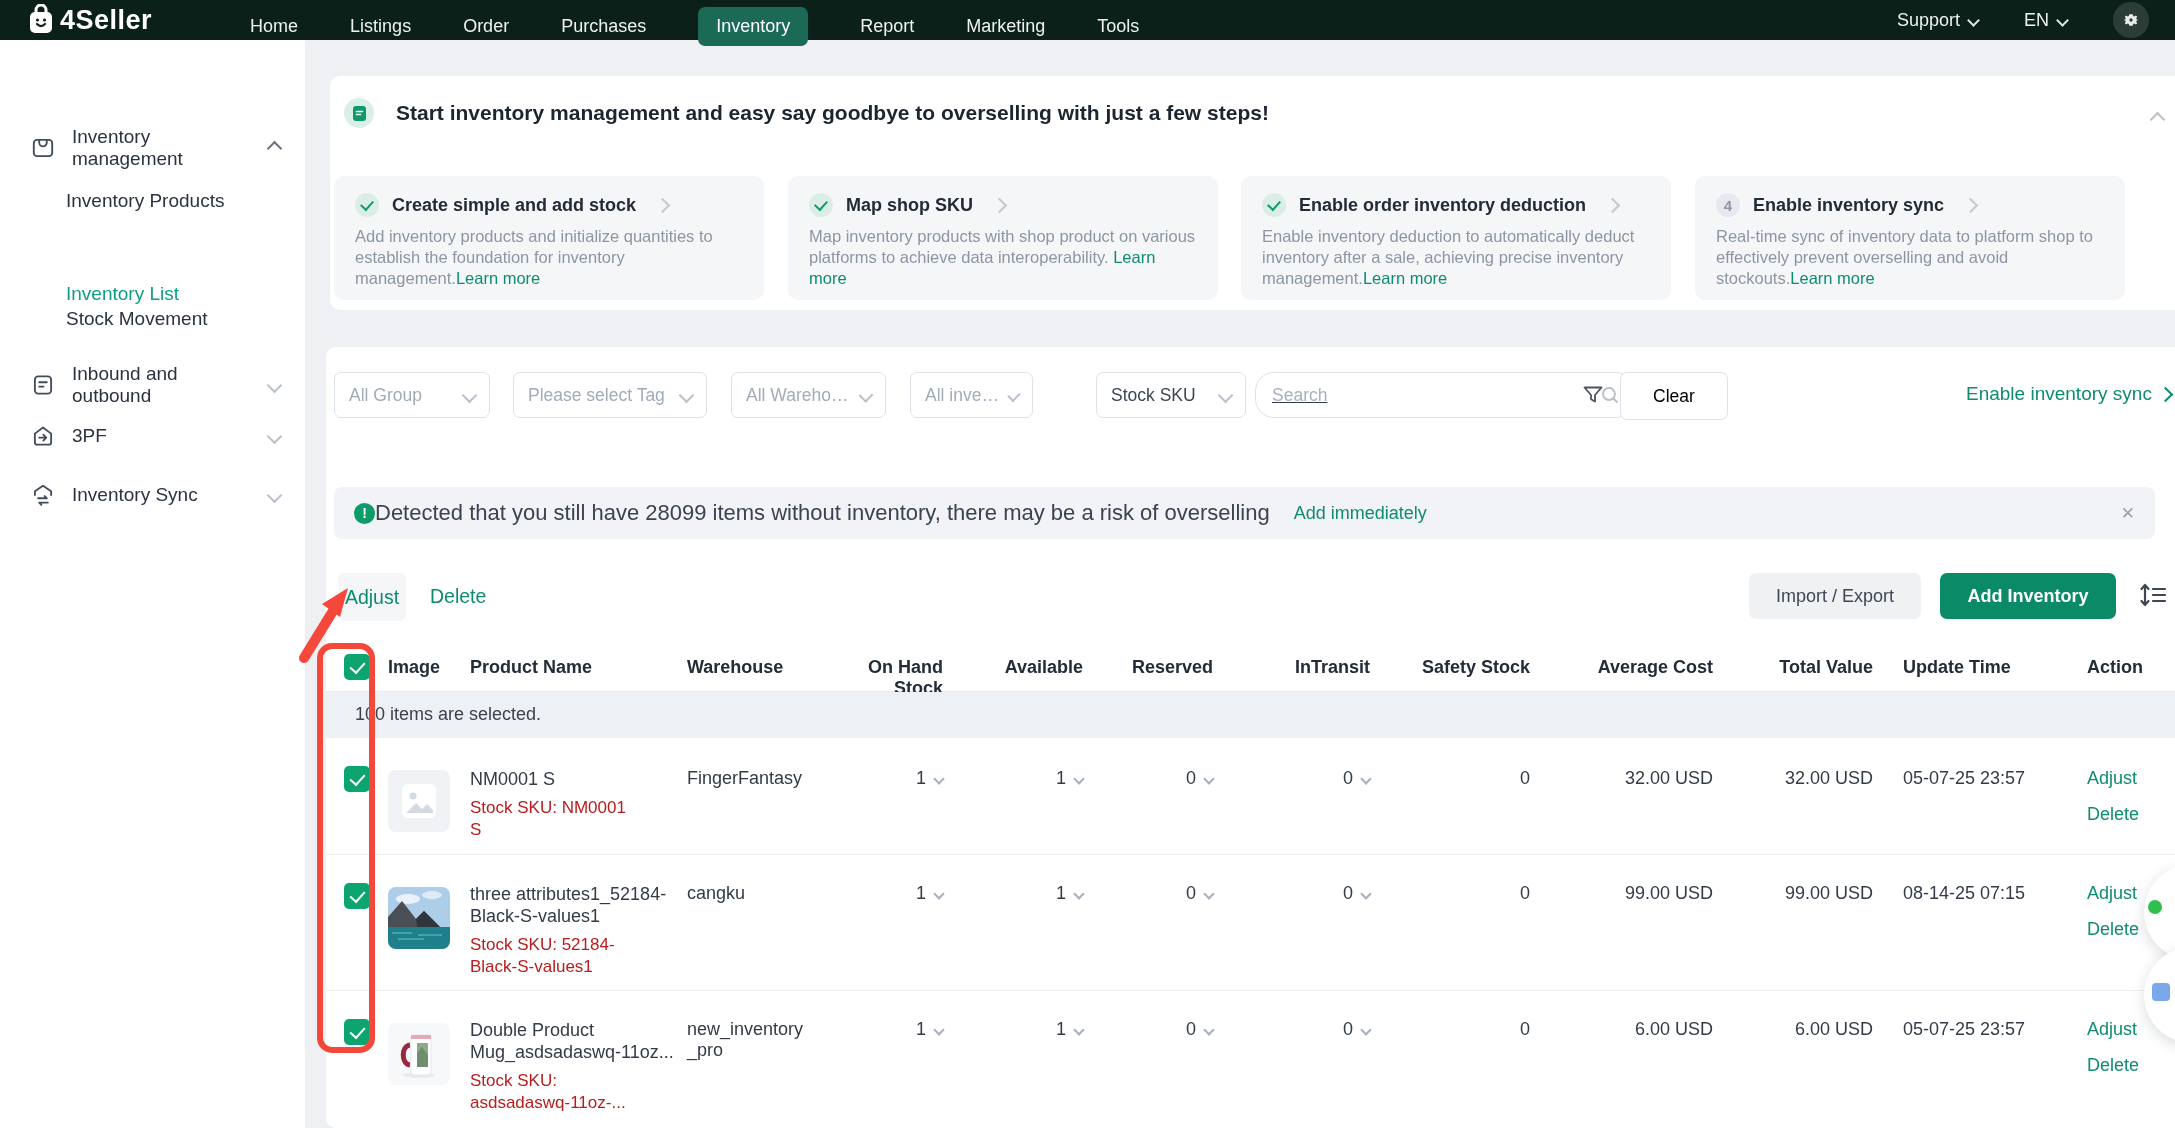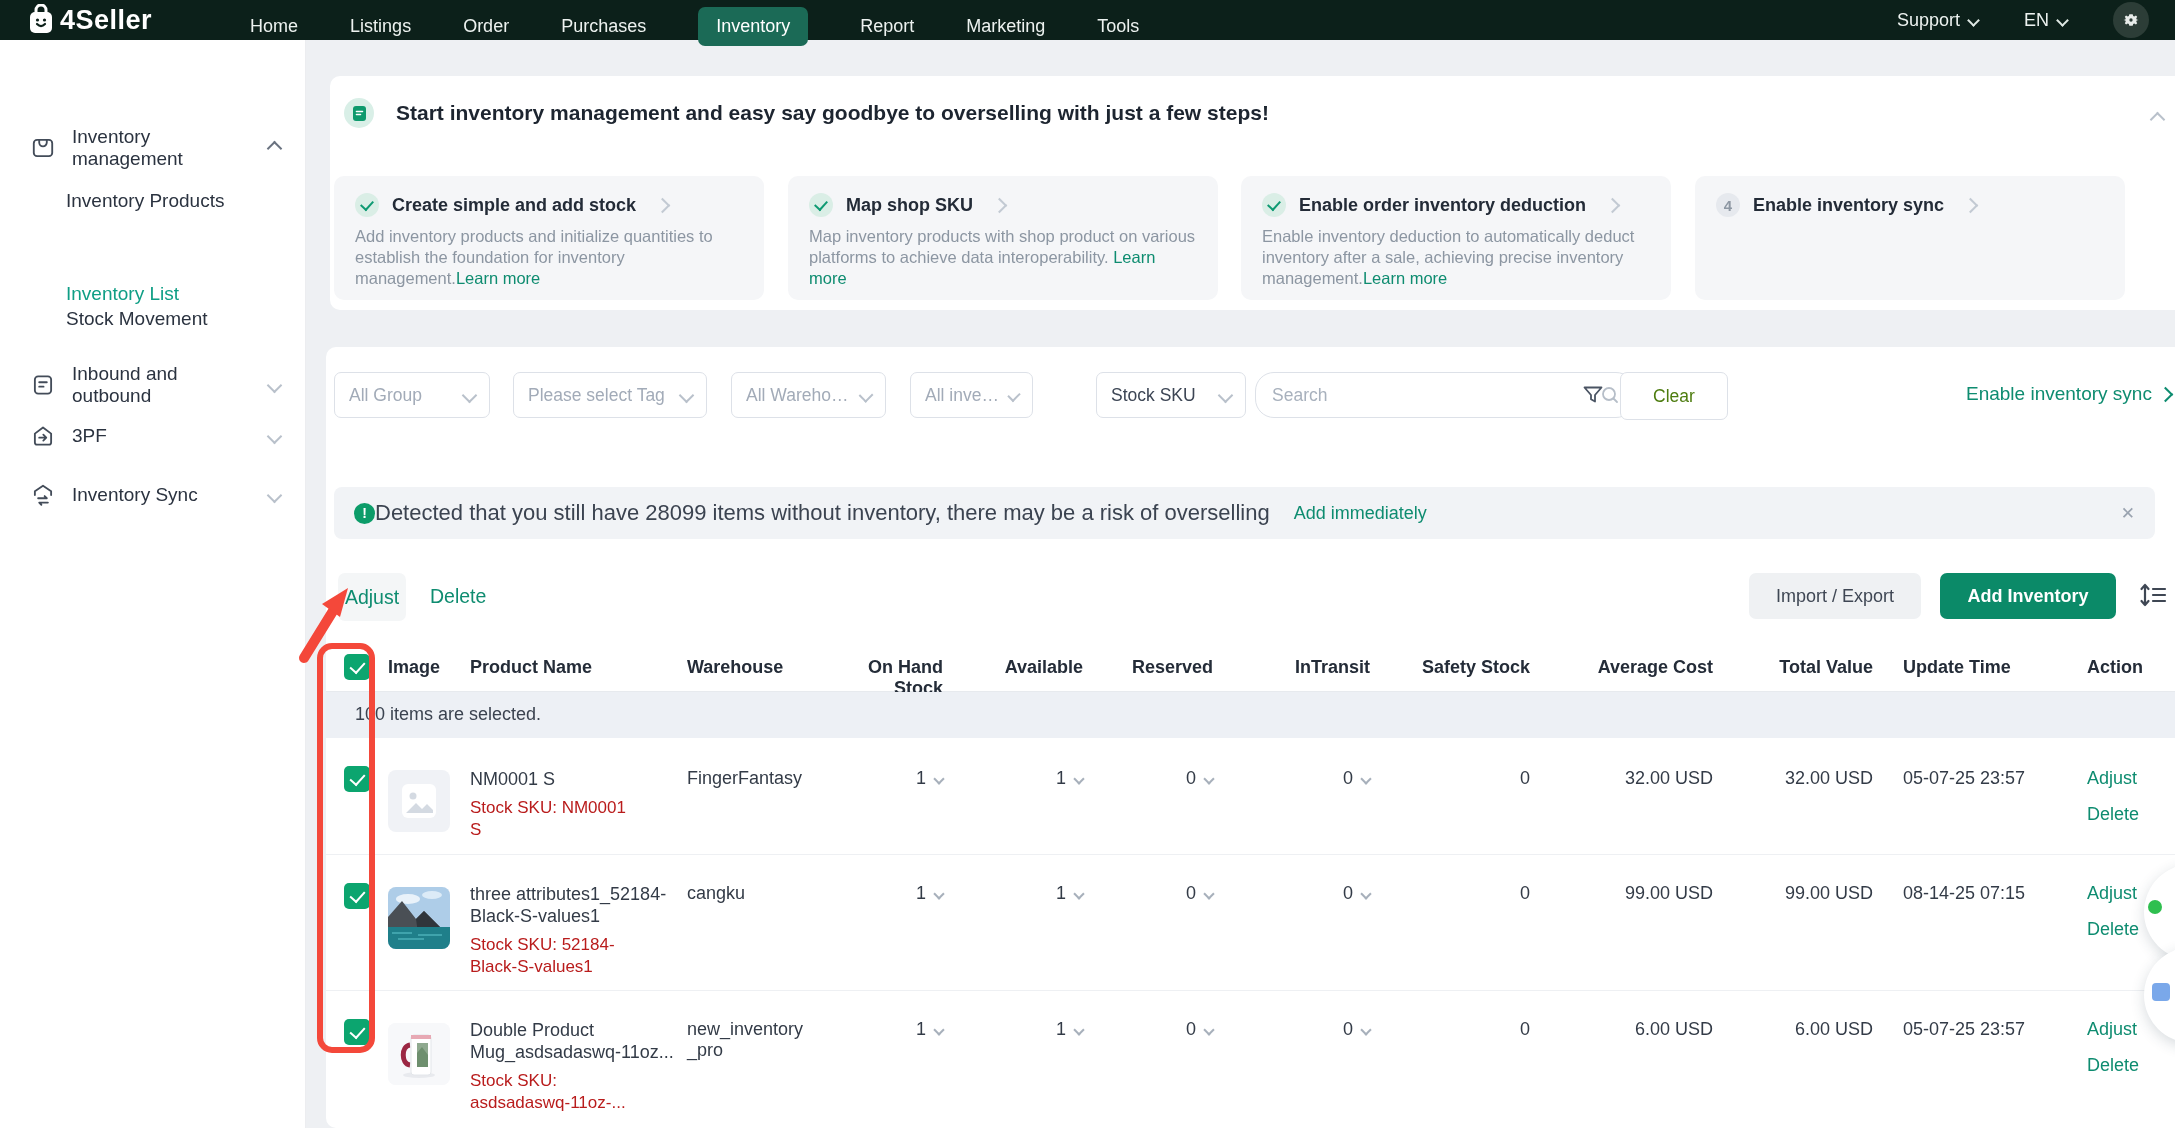--- a/index.html
+++ b/index.html
@@ -46,25 +46,25 @@
   .step-ic.num{background:#e6e9ee;color:#8d97a3;font-size:15px;font-weight:600;}
   .ckk{display:inline-block;width:6px;height:10px;border-right:2px solid #0e9a72;border-bottom:2px solid #0e9a72;transform:rotate(42deg);margin-top:-3px;}
   .card-title{font-size:18px;font-weight:700;color:#232b37;}
   .card-desc{margin-top:9px;font-size:16.5px;line-height:21px;color:#8c96a2;}
   .lm{color:#0e8c70;cursor:pointer;}
 
   
   .select{position:absolute;top:25px;height:46px;border:1px solid #dde1e8;border-radius:7px;background:#fff;display:flex;align-items:center;padding:0 14px;box-sizing:border-box;font-size:17.5px;color:#a2abb8;cursor:pointer;justify-content:space-between;}
   .select .val{overflow:hidden;text-overflow:ellipsis;white-space:nowrap;margin-right:10px;}
   .select.dark{color:#3c4554;}
-  .searchbox{position:absolute;top:25px;left:929px;width:380px;height:46px;border:1px solid #dde1e8;border-radius:19px;background:#fff;display:flex;align-items:center;padding:0 14px;box-sizing:border-box;}
+  .searchbox{position:absolute;top:25px;left:929px;width:380px;height:46px;border:1px solid #dde1e8;border-radius:19px;background:#fff;display:flex;align-items:center;padding:0 14px;box-sizing:border-box;text-decoration:underline;}
   .searchbox input{border:none;outline:none;flex:1;font-size:17.5px;color:#3c4554;font-family:inherit;background:transparent;}
   .searchbox input::placeholder{color:#a8b1bd;}
   .iconbtn{position:absolute;top:36px;cursor:pointer;}
-  .clearbtn{position:absolute;left:1294px;top:25px;width:106px;height:46px;border:1px solid #dde1e8;border-radius:7px;background:#fff;font-size:17.5px;color:#4d7c0f;display:flex;align-items:center;justify-content:center;cursor:pointer;}
+  .clearbtn{position:absolute;left:1294px;top:25px;width:106px;height:46px;border:1px solid #dde1e8;border-radius:7px;background:#fff;font-size:17.5px;color:#000000;display:flex;align-items:center;justify-content:center;cursor:pointer;}
   .synclink{position:absolute;left:1640px;top:36px;font-size:19px;color:#0e8c70;font-weight:500;cursor:pointer;display:flex;align-items:center;gap:8px;}
 
   
   .alert{position:absolute;left:8px;top:140px;width:1821px;height:52px;background:#f1f3f6;border-radius:8px;display:flex;align-items:center;padding:0 20px;box-sizing:border-box;}
   .alert-ic{width:21px;height:21px;border-radius:50%;background:#0c9c69;color:#fff;font-size:14px;font-weight:700;display:flex;align-items:center;justify-content:center;flex:none;}
   .alert-tx{font-size:22px;color:#3b4350;}
   .alert-lk{margin-left:24px;font-size:18px;color:#0e8c70;cursor:pointer;}
   .alert-x{margin-left:auto;color:#9aa3b0;font-size:17px;cursor:pointer;}
 
   
@@ -242,20 +242,21 @@
       </div>
       <div class="card-desc"><span>Enable inventory deduction to automatically deduct inventory after a sale, achieving precise inventory management.</span><span class="lm">Learn more</span></div>
     </div>
 
     <div class="card" style="left:1365px;">
       <div class="card-h">
         <span class="step-ic num">4</span>
         <span class="card-title">Enable inventory sync</span>
         <span class="chev right" style="margin-left:8px;border-color:#c3cad3;"></span>
       </div>
+      <div class="card-desc"><span>Real-time sync of inventory data to platform shop to effectively prevent overselling and avoid stockouts.</span><span class="lm">Learn more</span></div>
     </div>
   </div>
 
   <div class="panel2">
 
     <div class="select" style="left:8px;width:156px;">
         <span class="val">All Group</span>
         <span class="chev"></span>
       </div>
     <div class="select" style="left:187px;width:194px;">

